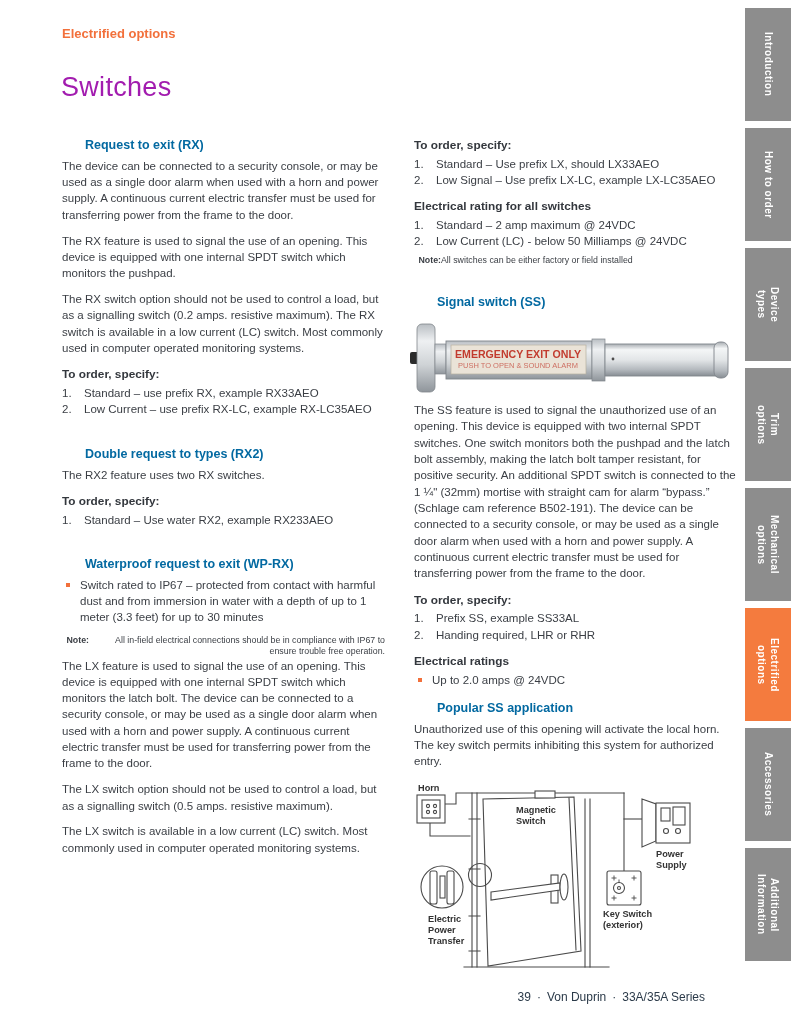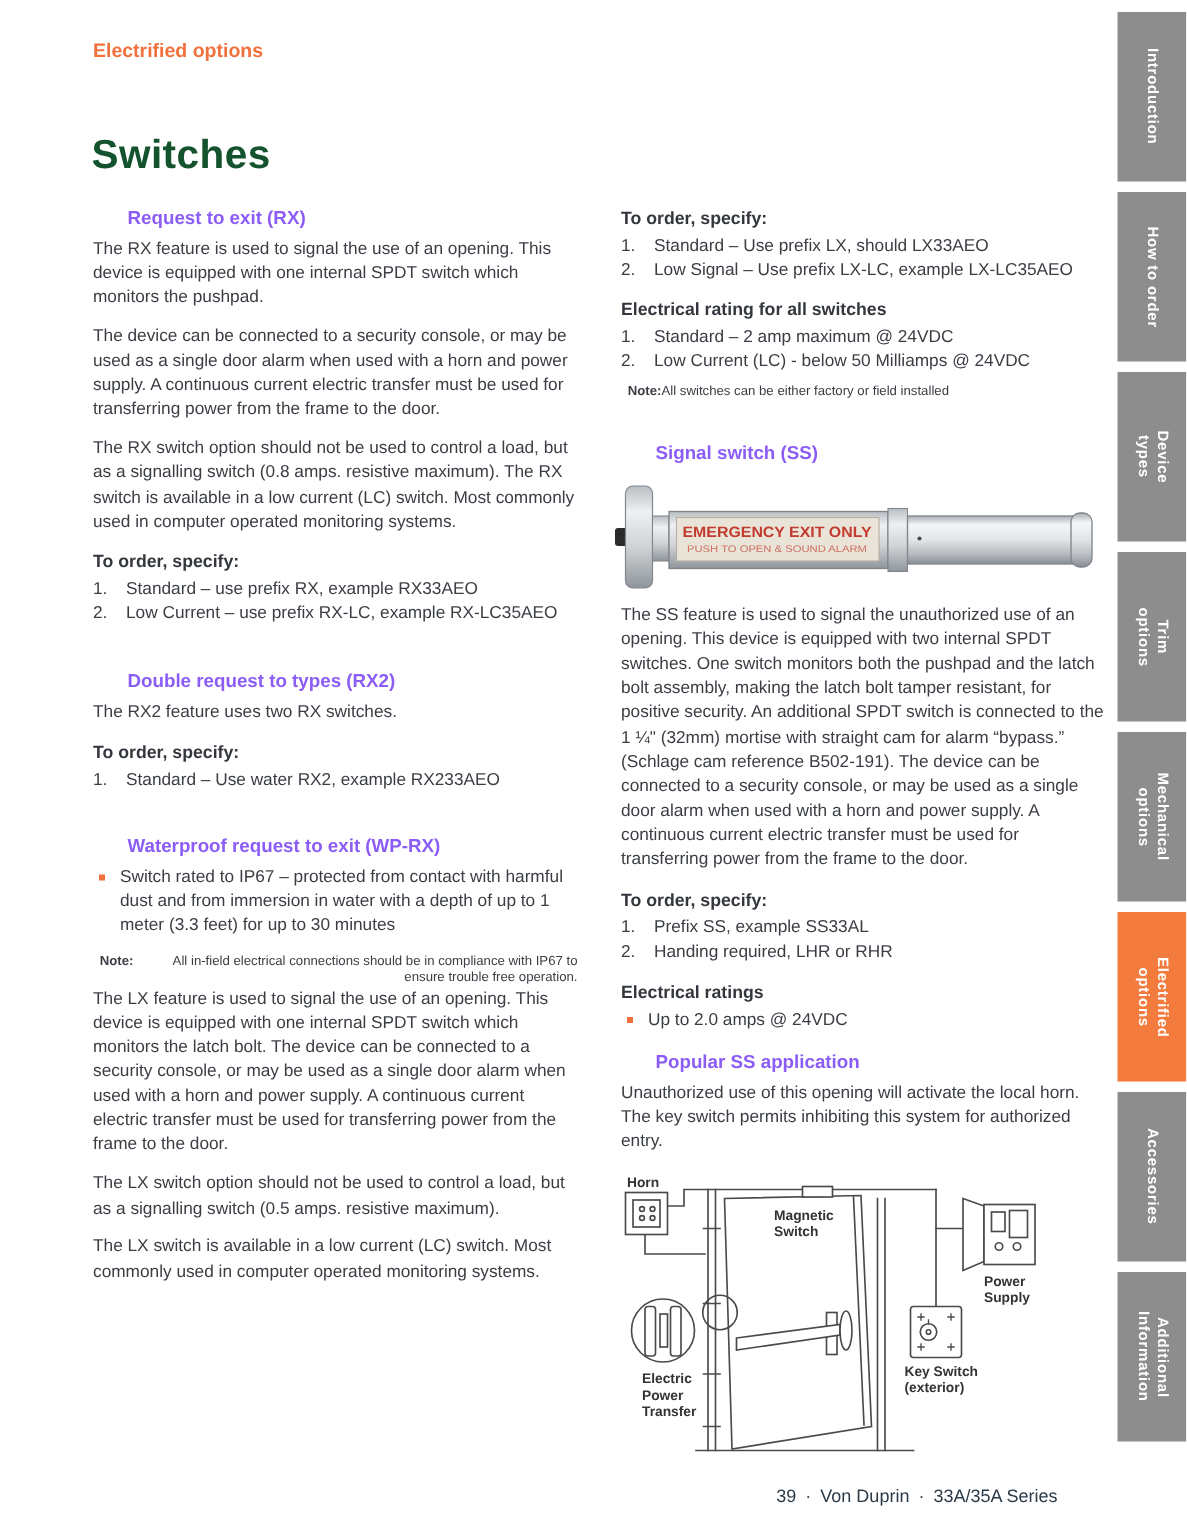--- a/index.html
+++ b/index.html
@@ -1,28 +1,28 @@
 <!DOCTYPE html>
 <html><head>
 <meta charset="utf-8">
 <style>
   html,body { margin:0; padding:0; background:#ffffff; }
   .page {
     position:relative; width:791px; height:1024px; background:#fff;
     font-family:"Liberation Sans", sans-serif; color:#3A3E44; overflow:hidden;
   }
   .eyebrow { position:absolute; left:62px; top:26px; font-size:13px; font-weight:bold; color:#F2703B; }
-  .title   { position:absolute; left:61px; top:88px; font-size:27px; font-weight:700; color:#14532d; letter-spacing:.3px; }
+  .title   { position:absolute; left:61px; top:72px; font-size:27px; font-weight:400; color:#a21caf; letter-spacing:.3px; }
 
   .col { position:absolute; top:137px; font-size:11.5px; line-height:1.42; }
   .col-left  { left:62px;  width:323px; }
   .col-right { left:414px; width:322px; }
   .col > :first-child { margin-top:0; }
 
-  h3.sec { font-size:12.5px; font-weight:bold; color:#8b5cf6; margin:28px 0 3px;padding-left:23px; }
+  h3.sec { font-size:12.5px; font-weight:bold; color:#0369a1; margin:28px 0 3px;padding-left:23px; }
   h4.sub { font-size:11.8px; font-weight:bold; color:#33373D; margin:10px 0 2px; }
   p { margin:0 0 9.5px; }
   .list { margin:0 0 9px; }
   .li { display:flex; }
   .num { flex:none; width:22px; }
   .li-t { flex:1; }
   .sq { flex:none; width:4px; height:4px; background:#F2703B; margin:6px 10px 0 4px; }
   .note { display:flex; font-size:8.8px; line-height:1.3; margin:3px 0 0;text-align:right; }
   .note-label { flex:none; width:27px; font-weight:bold; }
 
@@ -48,23 +48,23 @@
 <body>
 
 <div class="page">
 
   <div class="eyebrow">Electrified options</div>
   <div class="title">Switches</div>
 
   <div class="col col-left">
 
     <h3 class="sec">Request to exit (RX)</h3>
+    <p>The device can be connected to a security console, or may be used as a single door alarm when used with a horn and power supply. A continuous current electric transfer must be used for transferring power from the frame to the door.</p>
     <p>The RX feature is used to signal the use of an opening. This device is equipped with one internal SPDT switch which monitors the pushpad.</p>
-    <p>The device can be connected to a security console, or may be used as a single door alarm when used with a horn and power supply. A continuous current electric transfer must be used for transferring power from the frame to the door.</p>
-    <p>The RX switch option should not be used to control a load, but as a signalling switch (0.8 amps. resistive maximum). The RX switch is available in a low current (LC) switch. Most commonly used in computer operated monitoring systems.</p>
+    <p>The RX switch option should not be used to control a load, but as a signalling switch (0.2 amps. resistive maximum). The RX switch is available in a low current (LC) switch. Most commonly used in computer operated monitoring systems.</p>
     <h4 class="sub">To order, specify:</h4>
     <div class="list">
       <div class="li">
         <span class="num">1.</span>
         <span class="li-t">Standard – use prefix RX, example RX33AEO</span>
       </div>
       <div class="li">
         <span class="num">2.</span>
         <span class="li-t">Low Current – use prefix RX-LC, example RX-LC35AEO</span>
       </div>

